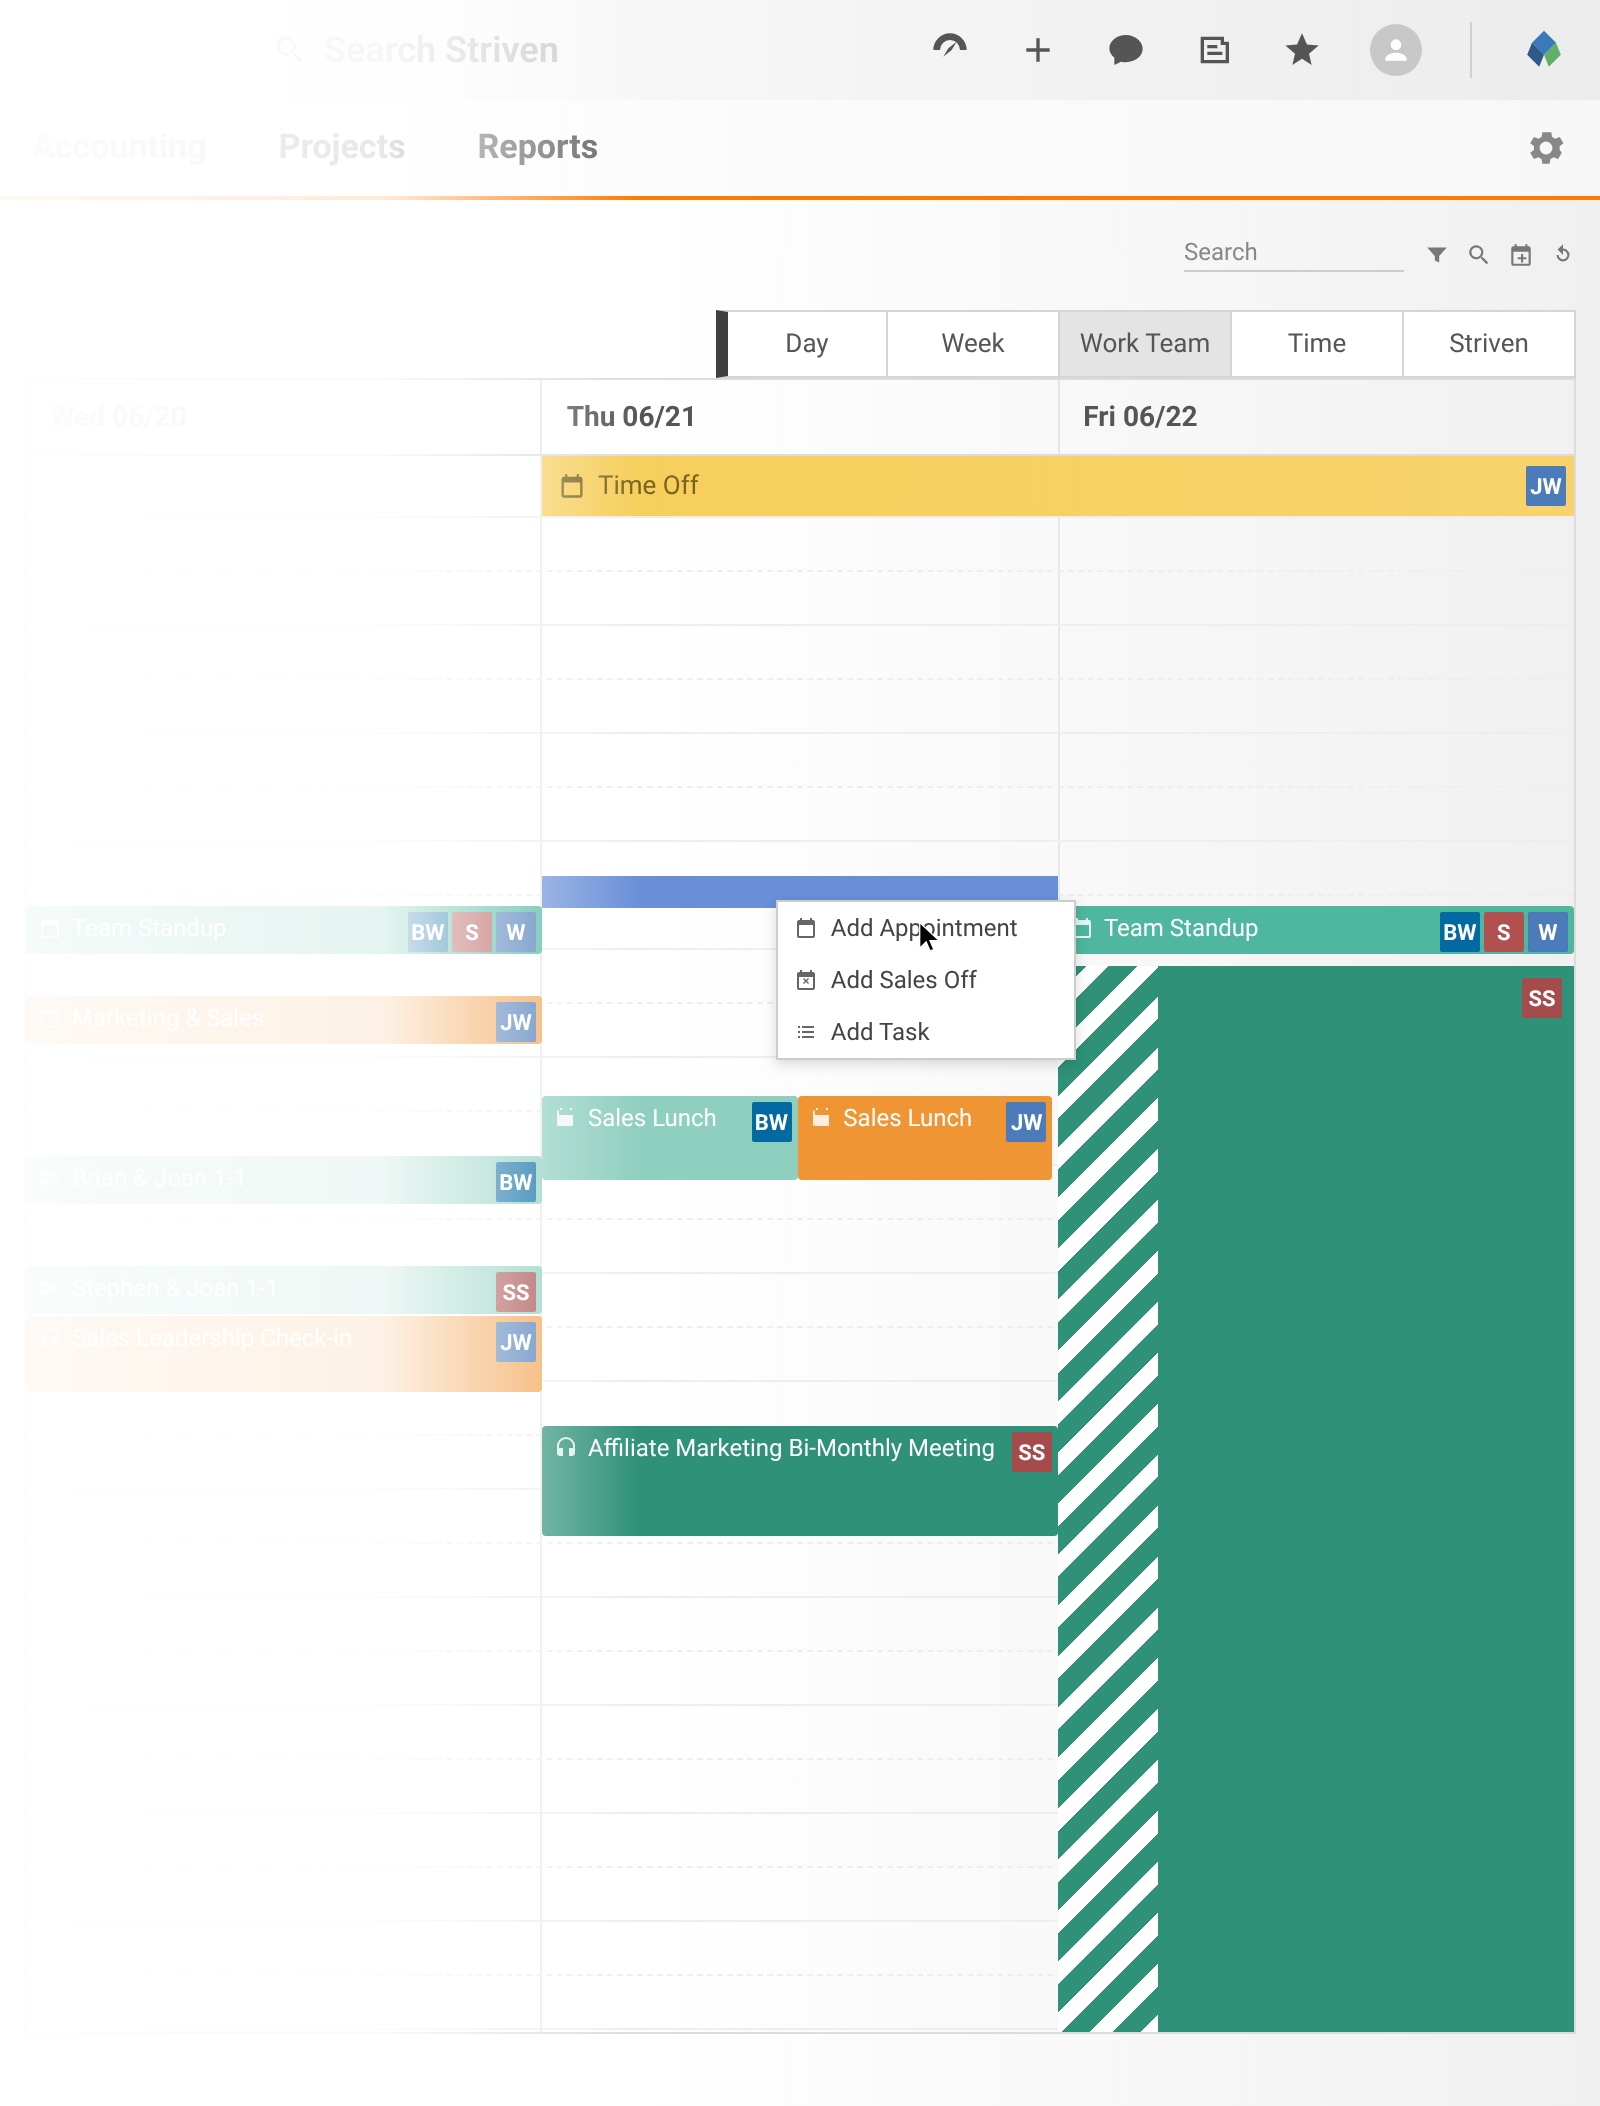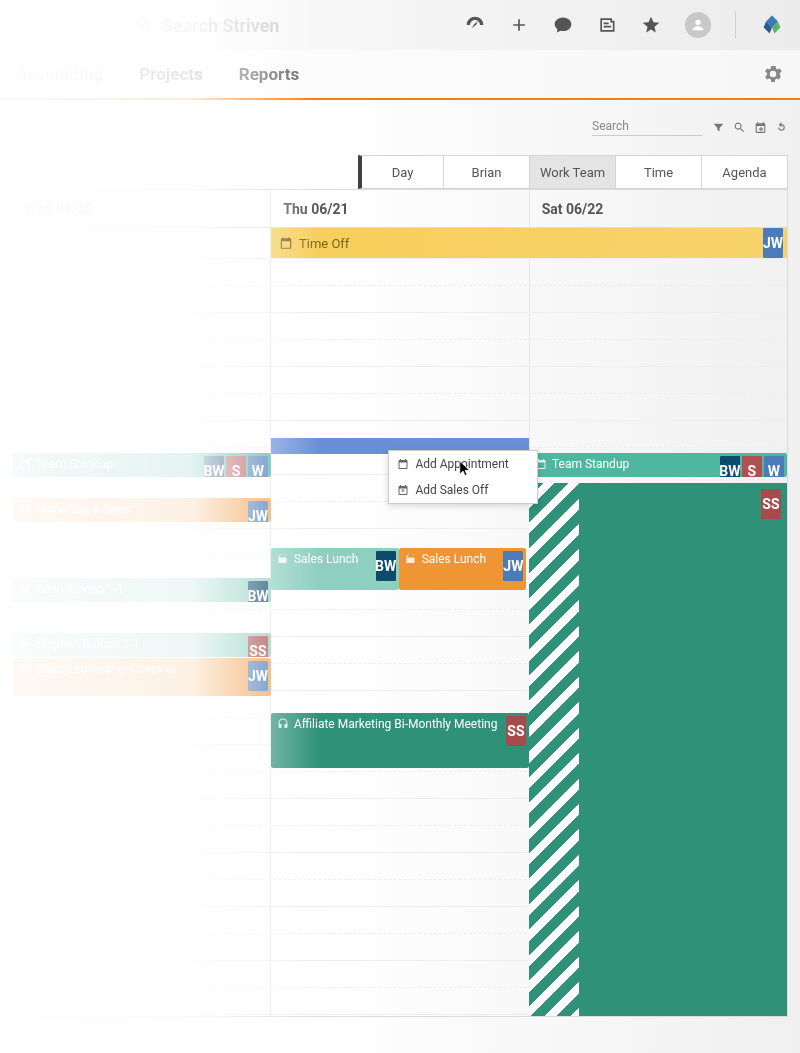--- a/index.html
+++ b/index.html
@@ -26,21 +26,21 @@
 
 
 .toolbar{height:55px;display:flex;align-items:center;justify-content:flex-end;padding:0 12px;gap:10px;}
 .tb-search{font-size:12px;color:#888;border-bottom:1px solid #ccc;padding-bottom:2px;width:110px;text-align:left;}
 .tb-icons{display:flex;gap:8px;}
 .tb-icons svg{width:13px;height:13px;fill:#777;}
 
 
 .view-tabs{display:flex;justify-content:flex-end;padding:0 12px;height:34px;}
 .vt{border:1px solid #d5d5d5;border-left:none;background:#fff;font-size:13px;color:#555;display:flex;align-items:center;justify-content:center;width:86px;}
-.vt:first-child{border-left:4px solid #404040;}
+.vt:first-child{border-left:6px solid #404040;}
 .vt.active{background:#e4e4e4;}
 
 
 .cal-head{display:flex;height:38px;margin:0 12px;border:1px solid #dcdcdc;border-bottom:none;}
 .ch-cell{flex:1;display:flex;align-items:center;padding:0 12px;font-size:14px;font-weight:700;color:#555;border-right:1px solid #e5e5e5;}
 .ch-cell:last-child{border-right:none;}
 
 
 .cal-body{position:relative;margin:0 12px;border:1px solid #dcdcdc;height:790px;overflow:hidden;}
 .cols{position:absolute;inset:0;display:flex;}
@@ -53,29 +53,29 @@
 
 .allday{position:absolute;left:33.33%;right:0;top:0;height:30px;background:linear-gradient(to right,#f6ce5a 0%,#f8d36b 100%);display:flex;align-items:center;color:#7a6420;padding-left:8px;font-size:13px;}
 .allday .aic{width:14px;height:14px;fill:#7a6420;margin-right:6px;}
 .allday .badge{margin-left:auto;margin-right:4px;}
 
 
 .ev{position:absolute;border-radius:2px;color:#fff;font-size:12px;padding:4px 6px;overflow:hidden;display:flex;align-items:flex-start;}
 .ev .eic{width:12px;height:12px;fill:#fff;margin-right:5px;flex-shrink:0;margin-top:1px;opacity:0.85;}
 .ev .etxt{flex:1;line-height:14px;}
 .badges{position:absolute;right:3px;top:3px;display:flex;gap:2px;}
-.badge{width:20px;min-width:20px;height:30px;font-size:14px;font-weight:700;color:#fff;display:flex;align-items:center;justify-content:center;border-radius:1px;}
+.badge{width:20px;min-width:20px;height:20px;font-size:11px;font-weight:700;color:#fff;display:flex;align-items:center;justify-content:center;border-radius:1px;}
 
 .bg-teal{background:#4fb79f;margin-top:40px;}
 .bg-teal-lt{background:#8fcfc0;}
 .bg-orange{background:#f2a251;}
 .bg-orange-dk{background:#f09534;}
 .bg-green-dk{background:#2e9178;}
 
-.badge.bw{background:#0c4a6e;}
+.badge.bw{background:#0369a1;}
 .badge.s{background:#b15050;}
 .badge.w{background:#4b7bb8;}
 .badge.jw{background:#4b7bb8;}
 .badge.ss{background:#a64b4b;}
 
 .striped{background:repeating-linear-gradient(135deg,#2e9178 0 10px,#fff 10px 18px);position:absolute;}
 .big-green{position:absolute;background:#2e9178;}
 
 
 .time-sel{position:absolute;background:#6a8fd8;}
@@ -150,30 +150,30 @@
           <path d="M19 4h-1V2h-2v2H8V2H6v2H5a2 2 0 00-2 2v14a2 2 0 002 2h14a2 2 0 002-2V6a2 2 0 00-2-2zm0 16H5V9h14v11zm-7-9h2v3h3v2h-3v3h-2v-3H9v-2h3v-3z"></path>
         </svg>
     <svg viewBox="0 0 24 24">
           <path d="M12 6V2L7 7l5 5V8a4 4 0 11-4 4H6a6 6 0 106-6z"></path>
         </svg>
   </div>
 </div>
 
 <div class="view-tabs">
   <div class="vt">Day</div>
-  <div class="vt">Brian</div>
+  <div class="vt">Week</div>
   <div class="vt active">Work Team</div>
   <div class="vt">Time</div>
-  <div class="vt">Agenda</div>
+  <div class="vt">Striven</div>
 </div>
 
 <div class="cal-head">
   <div class="ch-cell" style="color:#c5c5c5;">Wed 06/20</div>
   <div class="ch-cell">Thu 06/21</div>
-  <div class="ch-cell">Sat 06/22</div>
+  <div class="ch-cell">Fri 06/22</div>
 </div>
 
 <div class="cal-body">
   <div class="cols">
     <div class="col"></div>
     <div class="col"></div>
     <div class="col"></div>
   </div>
 
   <div class="hlines" id="hlines">
@@ -326,20 +326,26 @@
             <path d="M19 4h-1V2h-2v2H8V2H6v2H5a2 2 0 00-2 2v14a2 2 0 002 2h14a2 2 0 002-2V6a2 2 0 00-2-2zm0 16H5V9h14v11z"></path>
           </svg>
       <span>Add Appointment</span>
     </div>
     <div class="ctx-item">
       <svg viewBox="0 0 24 24">
             <path d="M19 4h-1V2h-2v2H8V2H6v2H5a2 2 0 00-2 2v14a2 2 0 002 2h14a2 2 0 002-2V6a2 2 0 00-2-2zm0 16H5V9h14v11zM9 11l2 2-2 2 1 1 2-2 2 2 1-1-2-2 2-2-1-1-2 2-2-2-1 1z"></path>
           </svg>
       <span>Add Sales Off</span>
     </div>
+    <div class="ctx-item">
+      <svg viewBox="0 0 24 24">
+            <path d="M4 6h2v2H4V6zm4 0h12v2H8V6zM4 11h2v2H4v-2zm4 0h12v2H8v-2zM4 16h2v2H4v-2zm4 0h12v2H8v-2z"></path>
+          </svg>
+      <span>Add Task</span>
+    </div>
   </div>
 
   <svg class="cursor" viewBox="0 0 20 28" style="left:calc(48.5% + 70px);top:232px;">
         <path d="M2 2l0 20 5-5 3 7 3-1-3-7 7 0z" fill="#000" stroke="#fff" stroke-width="1"></path>
       </svg>
 
 </div>
 
 <div class="fade-overlay"></div>
 

